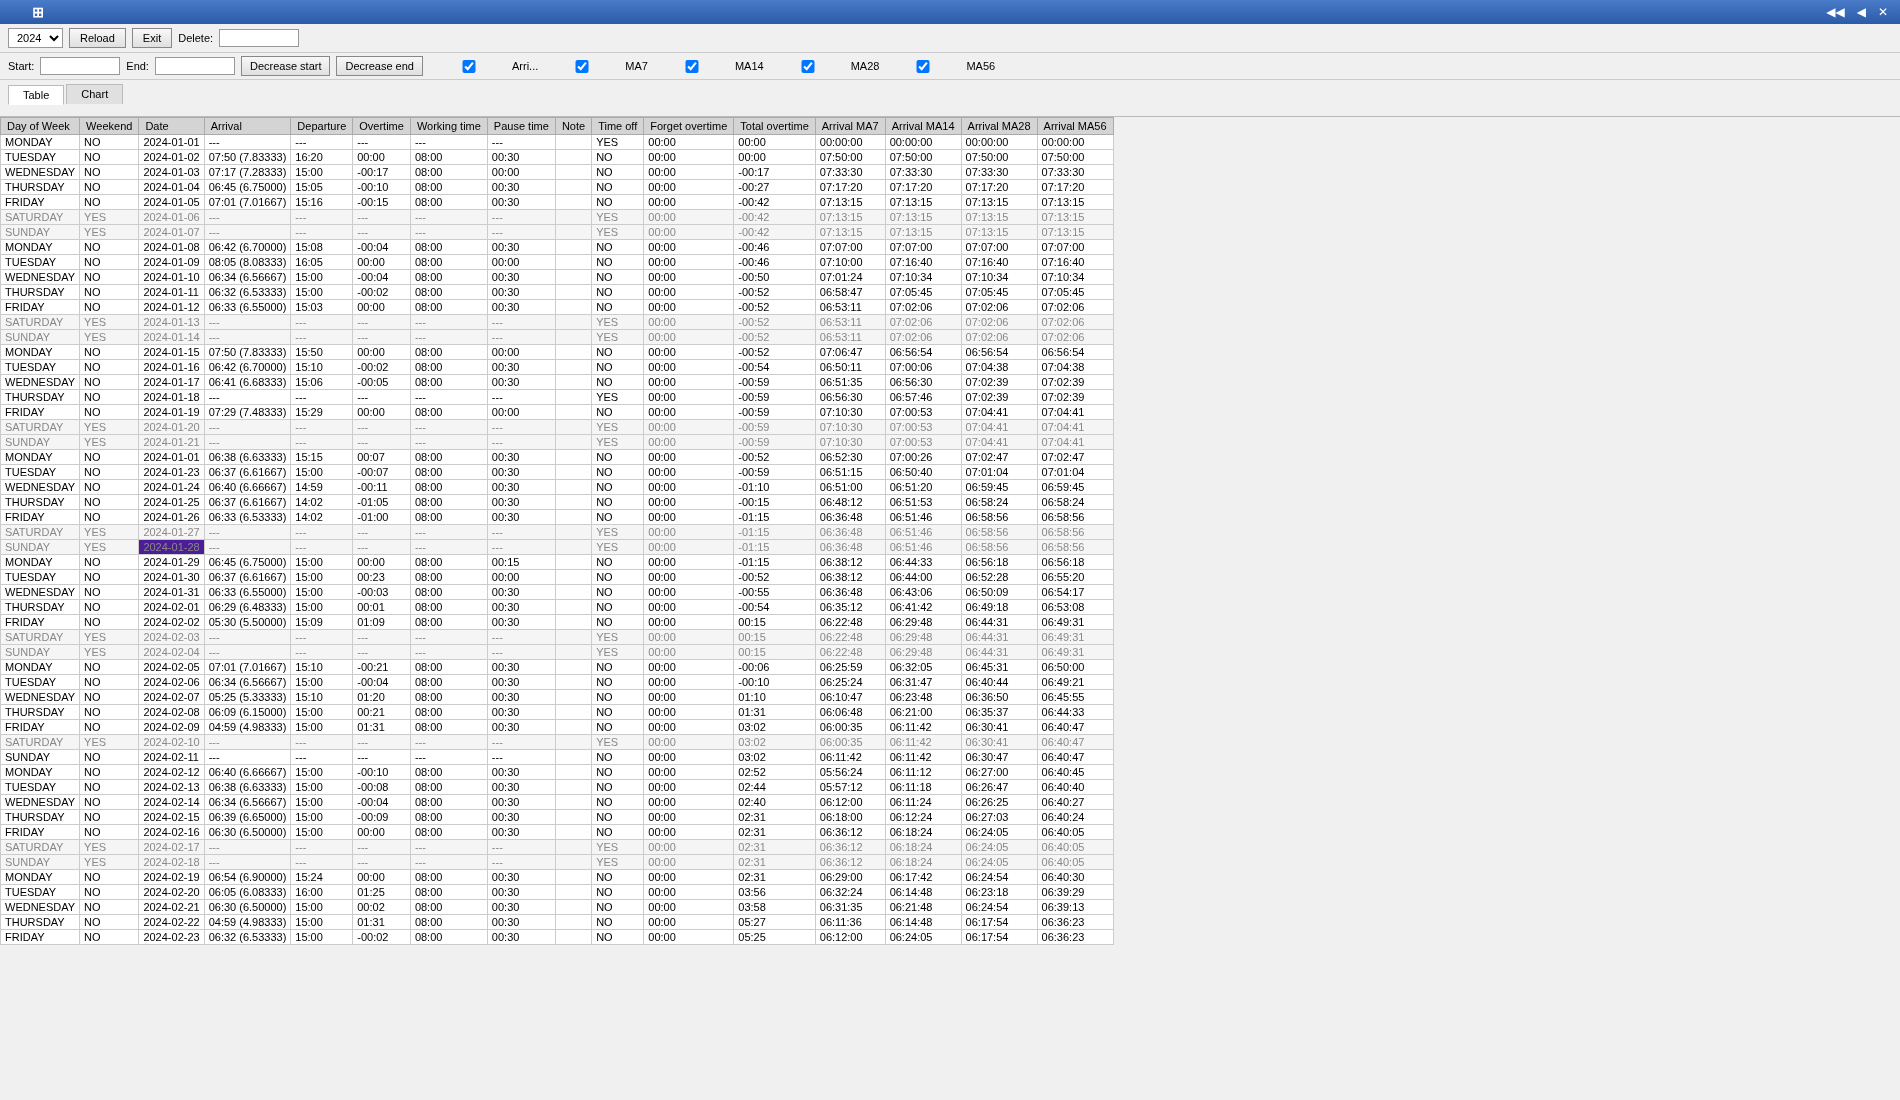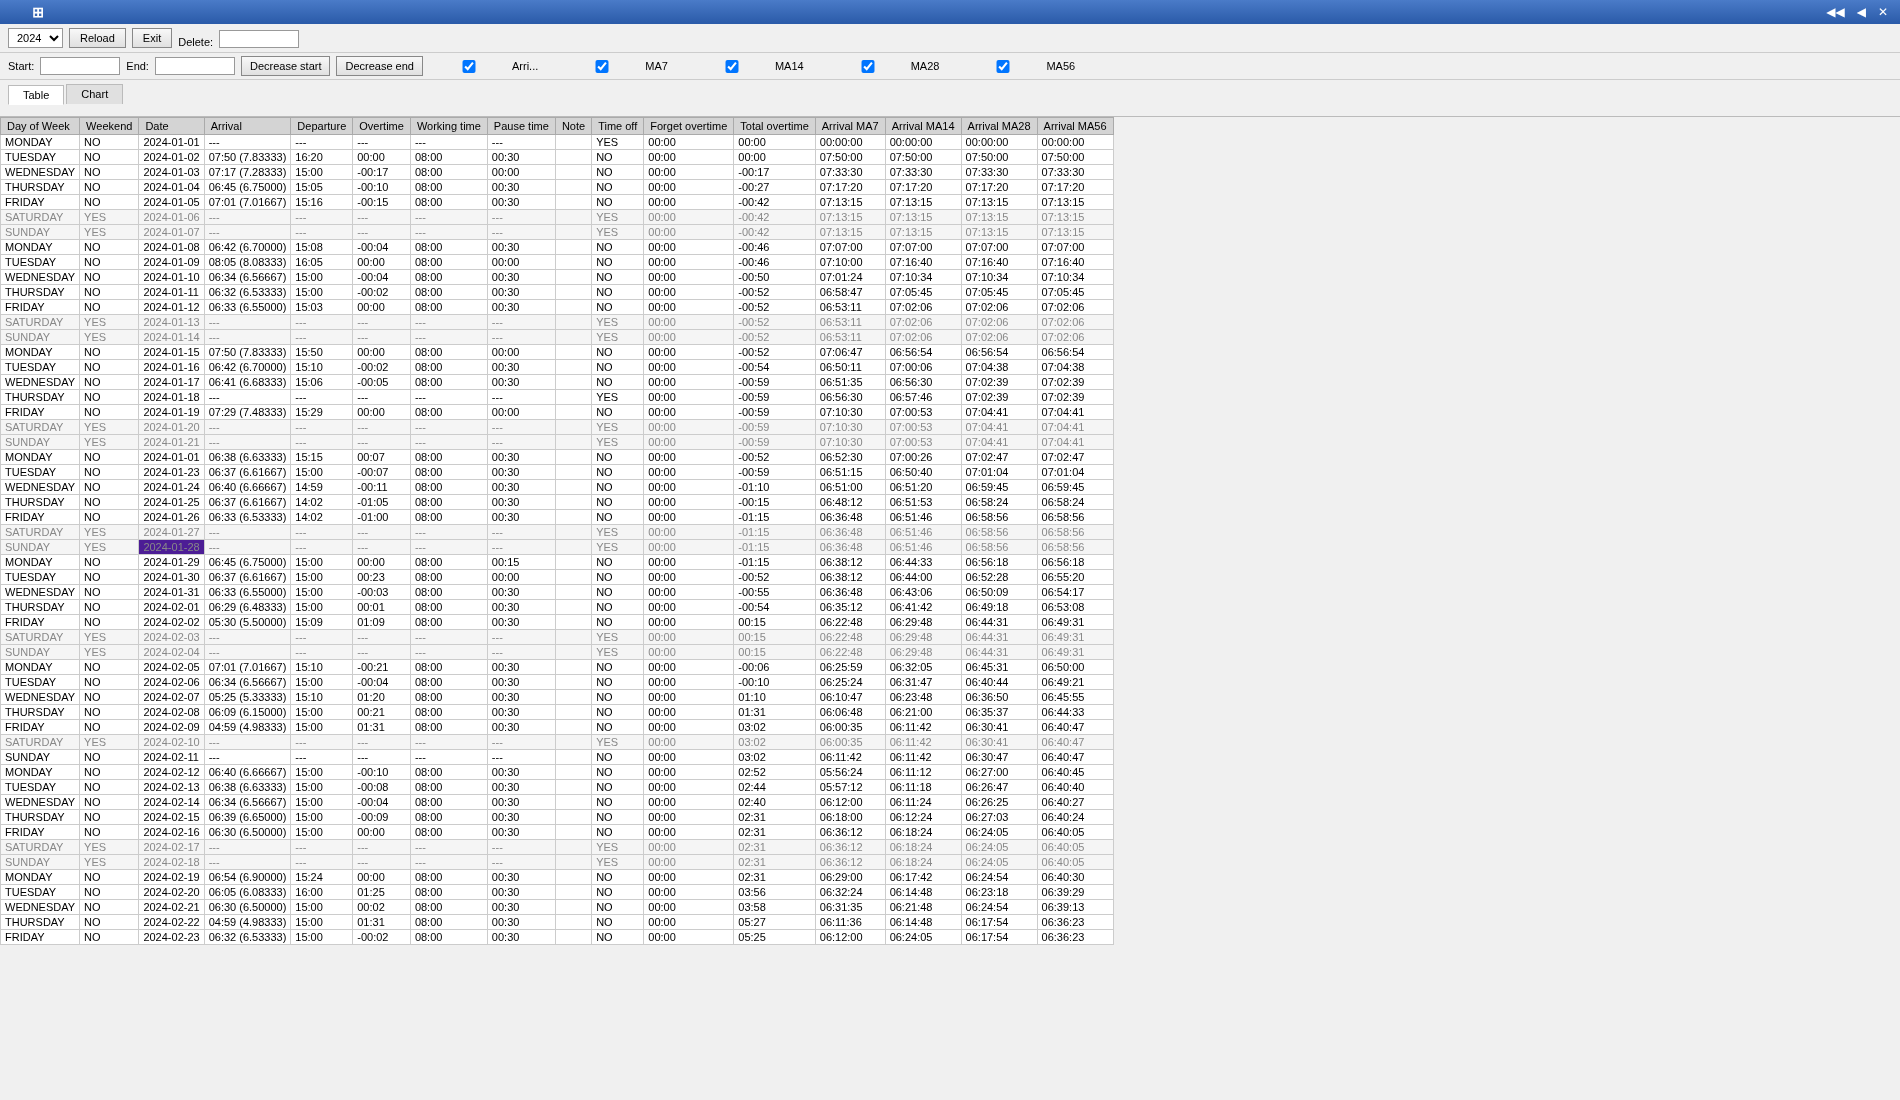--- a/index.html
+++ b/index.html
@@ -25,21 +25,21 @@
       color: white;
       font-size: 12px;
       cursor: pointer;
       padding: 1px 4px;
     }
 
     .toolbar {
       background: #f0f0f0;
       padding: 4px 8px;
       display: flex;
-      align-items: flex-end;
+      align-items: center;
       gap: 6px;
       border-bottom: 1px solid #ccc;
     }
 
     .toolbar select, .toolbar input {
       font-size: 11px;
       padding: 2px 4px;
       border: 1px solid #999;
       background: white;
     }
@@ -73,21 +73,21 @@
       font-size: 11px;
       padding: 3px 8px;
       border: 1px solid #888;
       background: linear-gradient(to bottom, #f8f8f8, #e0e0e0);
       cursor: pointer;
     }
 
     .checkbox-group {
       display: flex;
       align-items: center;
-      gap: 24px;
+      gap: 4px;
       justify-content: flex-end;
     }
     .checkbox-item {
       display: flex;
       align-items: center;
       gap: 3px;
     }
 
     .tabs {
       display: flex;

